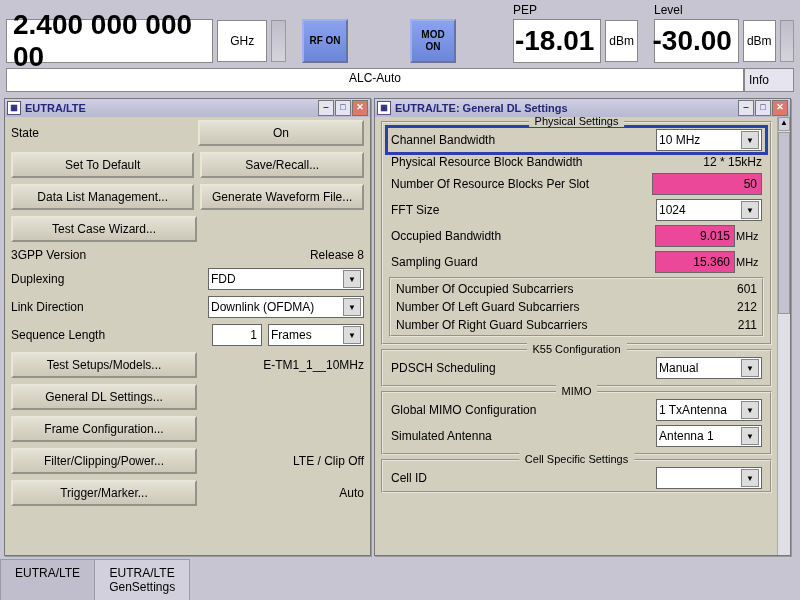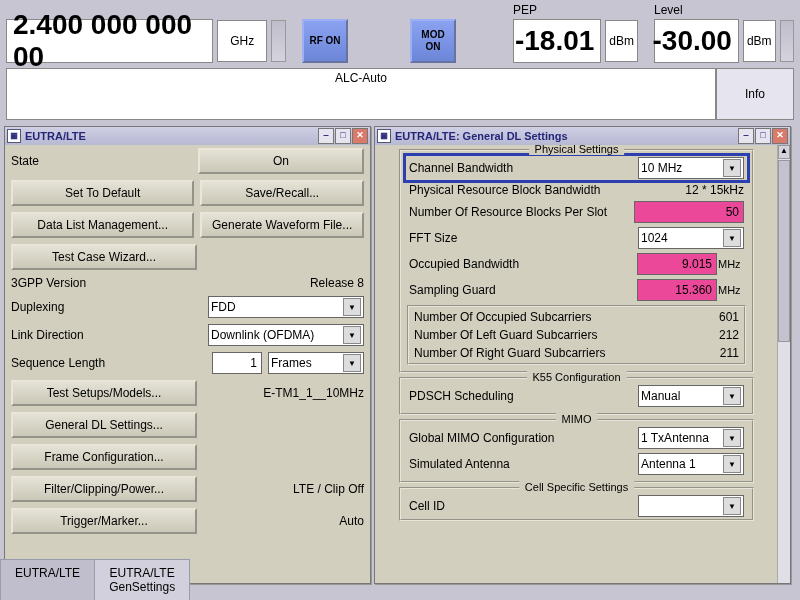--- a/index.html
+++ b/index.html
@@ -6,36 +6,36 @@
 .hdr{display:flex;gap:16px;padding:3px 6px;align-items:flex-end}
 .hblk{display:flex;flex-direction:column;gap:2px}
 .hlabel{font-size:12px;color:#000}
 .readout{display:flex;align-items:center;gap:4px}
 .readout-val{background:#fff;border:1px solid #888;padding:2px 6px;font-family:Arial;font-weight:700;font-size:28px;height:38px;display:flex;align-items:center;justify-content:flex-end;min-width:0}
 .readout-unit{background:#fff;border:1px solid #888;padding:0 12px;height:40px;display:flex;align-items:center}
 .sunk{display:inline-flex;width:14px;height:40px;border:1px solid #999;background:linear-gradient(#bfbdca,#d5d3de)}
 .bbtn{width:42px;height:40px;background:linear-gradient(#8aa2f0,#6c86d8);border:2px outset #9db0f5;font-size:10px;display:flex;align-items:center;justify-content:center;text-align:center;line-height:12px;font-weight:700;color:#000;cursor:pointer}
 .alc-row{display:flex;margin:2px 6px}
 .alc{flex:1;background:#fff;border:1px solid #888;text-align:center;padding:2px;font-size:12px}
-.infob{width:40px;border:1px solid #888;margin-left:0;background:#e6e4ee;text-align:center;padding:18px}
+.infob{width:40px;border:1px solid #888;margin-left:0;background:#e6e4ee;text-align:left;padding:4px}
 .workspace{position:relative;height:462px}
 .win{position:absolute;background:#d2cfbf;border:1px solid #777;box-shadow:1px 1px 0 #999}
 .tbar{height:18px;background:linear-gradient(#cfd0e4,#b7b8d2);display:flex;align-items:center;padding:0 2px;font-size:11px;color:#25257a;font-weight:700}
 .tbar .ico{width:12px;height:12px;background:#fff;border:1px solid #557;margin-right:4px;font-size:8px;line-height:12px;text-align:center;overflow:hidden}
 .winbtns{margin-left:auto;display:flex;gap:1px}
 .wb{width:14px;height:14px;border:1px solid #777;background:#e6e4ee;font-size:9px;text-align:center;line-height:13px;cursor:pointer}
 .wb.close{background:#d97a6a;color:#fff}
 .wrow{display:flex;align-items:center;padding:3px 6px;gap:6px}
 .llabel{flex:1;color:#000;font-size:12px}
 .btn{background:linear-gradient(#e4e2d5,#cbc8b8);border:2px outset #e8e6d9;padding:4px 6px;font-size:12px;text-align:center;cursor:pointer}
 .sel{background:#fff;border:1px solid #666;height:20px;display:flex;align-items:center;padding:0 2px;font-size:12px}
 .sel .arrow{margin-left:auto;width:16px;height:16px;border:1px solid #888;background:#ddd;display:flex;align-items:center;justify-content:center;font-size:8px}
 .txtin{background:#fff;border:1px solid #666;height:20px;padding:0 4px;display:flex;align-items:center;justify-content:flex-end;font-size:12px}
 .txtin.ro{background:#ec4899}
-.fs{border:2px groove #e8e6d9;margin:4px 24px;padding:4px 4px 4px 4px;position:relative}
+.fs{border:2px groove #e8e6d9;margin:4px 6px;padding:4px 4px 4px 4px;position:relative}
 .fs>.lg{position:absolute;top:-8px;left:50%;transform:translateX(-50%);background:#d2cfbf;padding:0 6px;font-size:11px}
 .krow{display:flex;align-items:center;padding:2px 4px;gap:1px}
 .kl{flex:1;font-size:12px}
 .kv{min-width:70px;text-align:right;font-size:12px}
 .tabs{position:absolute;bottom:0;left:0;display:flex}
 .tabs .tab{border:1px solid #9a9aae;border-bottom:none;background:#d2d0dc;padding:6px 14px;font-size:12px;text-align:center;margin-right:-1px}
 .tabs .tab.inact{background:#c0becc}
 .scrollp{position:absolute;top:18px;bottom:0;left:0;right:12px;overflow:hidden}
 .sbar{position:absolute;top:18px;bottom:0;right:0;width:12px;background:#e0dfe8;border-left:1px solid #aaa}
 .sbar .ar{height:12px;border:1px solid #999;background:#d3d1dd;font-size:8px;text-align:center;line-height:10px}

